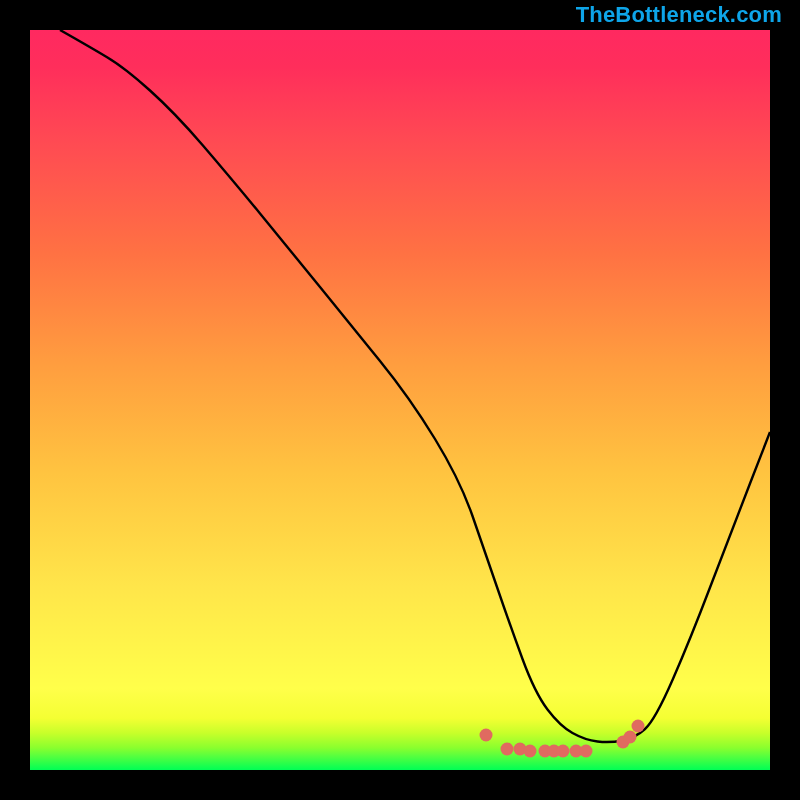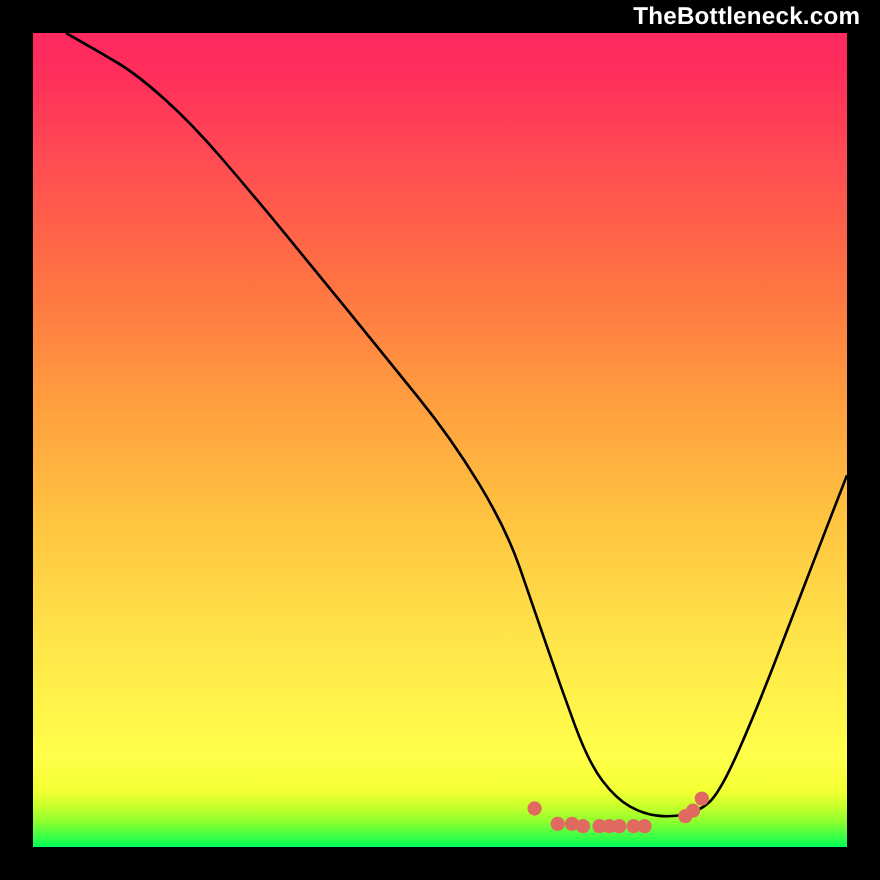--- a/index.html
+++ b/index.html
@@ -8,21 +8,21 @@
     width: 800px;
     height: 800px;
     background: #000;
     position: relative;
     font-family: Arial, Helvetica, sans-serif;
   }
   .watermark {
     position: absolute;
     top: 2px;
     right: 18px;
-    color: #ffffff;
+    color: #0ea5e9;
     font-size: 22px;
     font-weight: 600;
     letter-spacing: 0.2px;
   }
   .plot-area {
     position: absolute;
     left: 30px;
     top: 30px;
     width: 740px;
     height: 740px;

